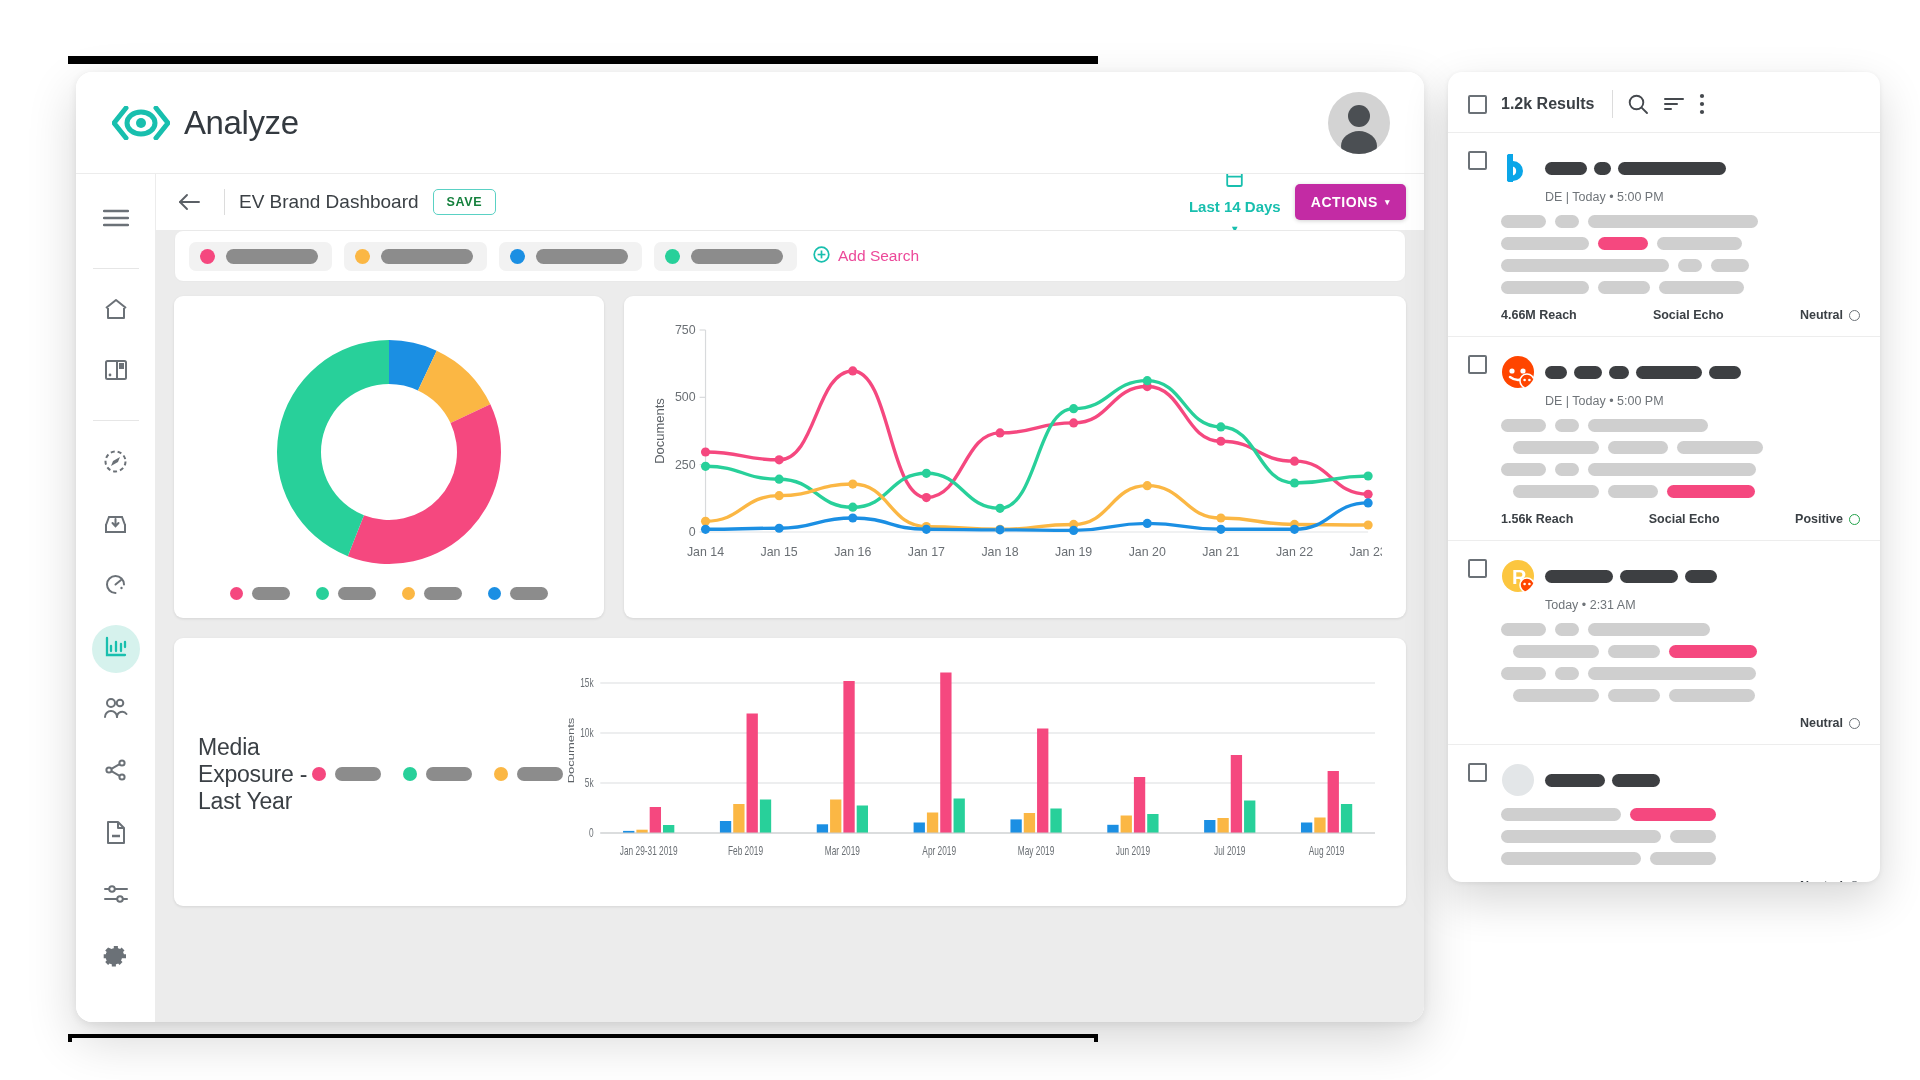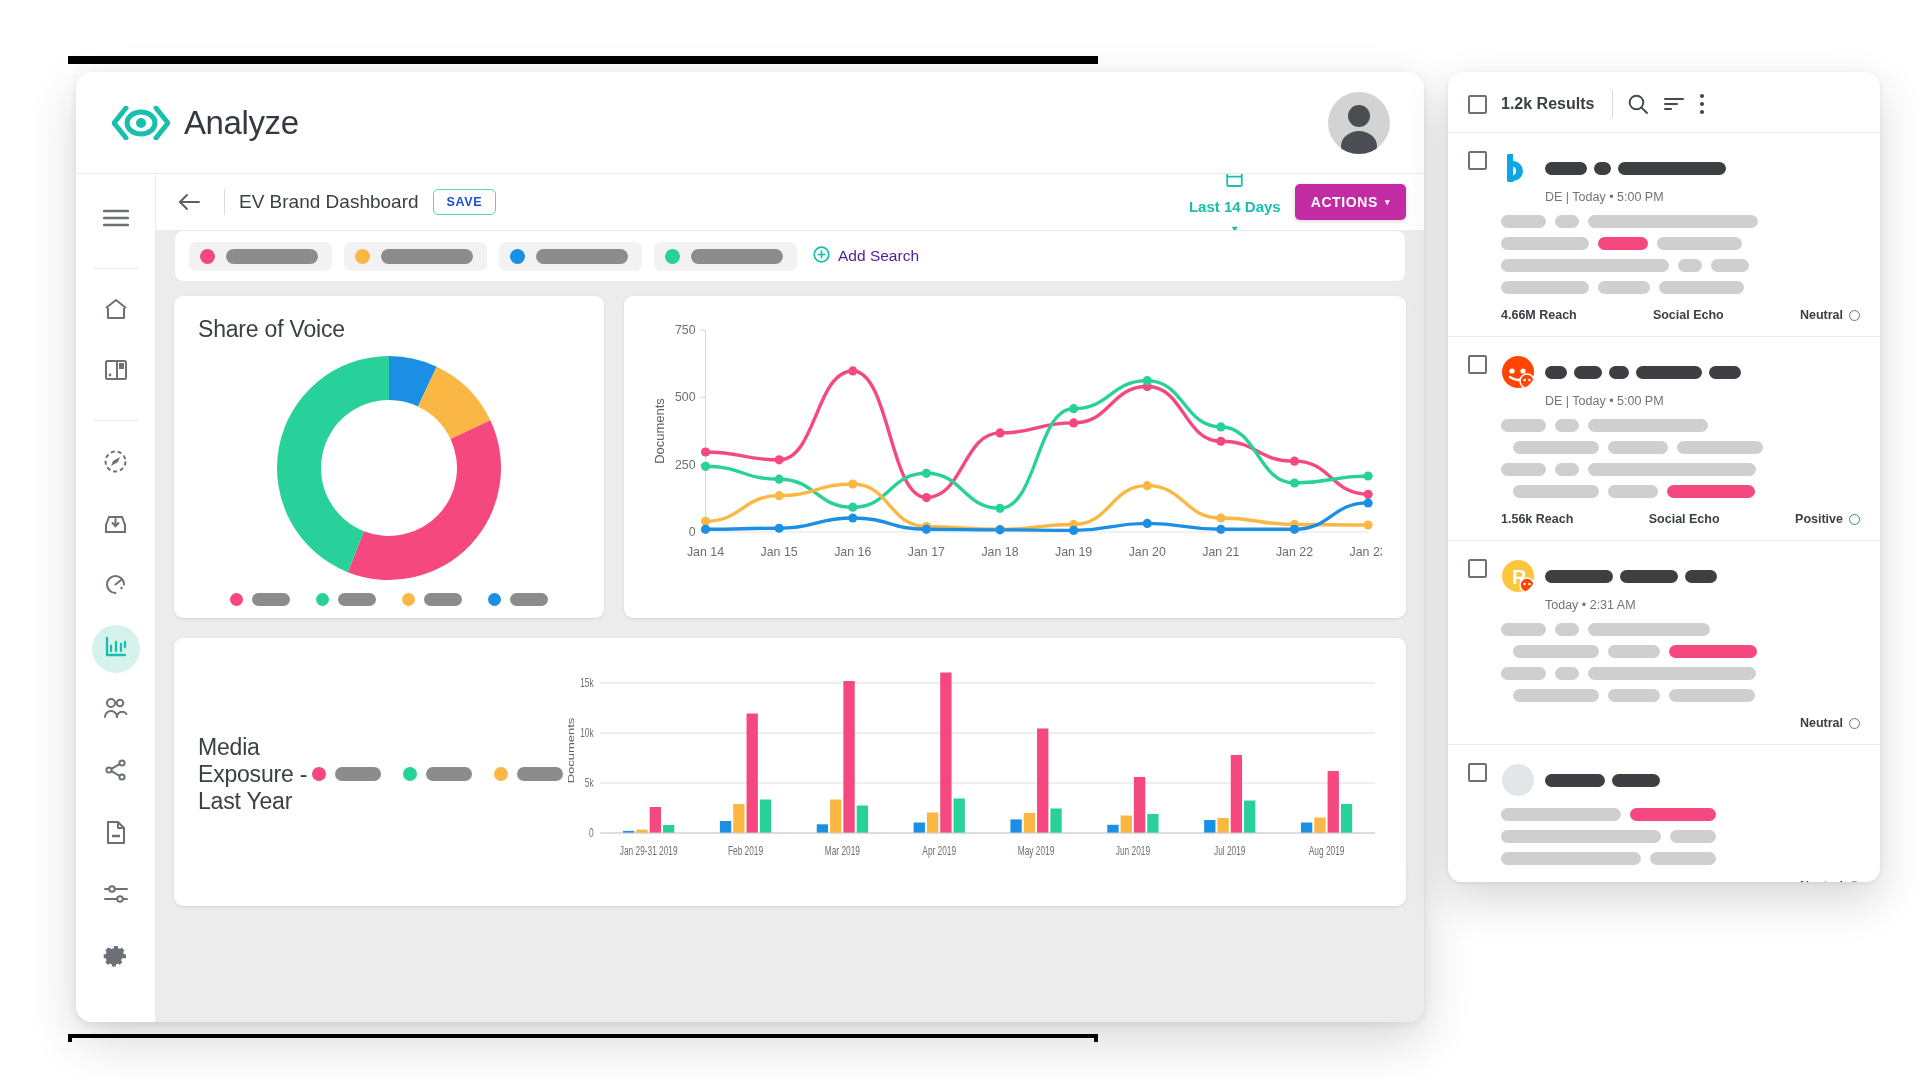--- a/index.html
+++ b/index.html
@@ -69,21 +69,21 @@
 
   
   #dash-header {
     background: #fff; height: 56px; display: flex; align-items: center;
     padding: 0 18px 0 18px; gap: 14px;
   }
   .back-arrow { color: #5b6066; cursor: pointer; display:flex; padding: 0 10px 0 4px; }
   .vdivider { width: 1px; height: 26px; background: #dcdcdc; }
   #dash-title { font-size: 19px; color: #3b4045; font-weight: 400; }
   #save-btn {
-    border: 1.6px solid #5ad1c4; color: #1d4ed8; background: #fff;
+    border: 1.6px solid #5ad1c4; color: #15803d; background: #fff;
     border-radius: 5px; font-size: 12.5px; font-weight: 700; letter-spacing: 0.6px;
     padding: 5px 13px; cursor: pointer;
   }
   #date-picker {
     display: flex; align-items: center; gap: 8px; color: #18bfae;
     font-size: 15px; font-weight: 700; cursor: pointer; flex-direction: column;
   }
   #date-picker .caret { font-size: 10px; }
   #actions-btn {
     background: #c32ba4; color: #fff; border: none; border-radius: 5px;
@@ -102,21 +102,21 @@
     padding: 0 14px;
   }
   .pill {
     display: flex; align-items: center; gap: 11px;
     background: #f2f2f2; border-radius: 7px; padding: 7px 14px 7px 11px;
     cursor: pointer;
   }
   .dot { width: 15px; height: 15px; border-radius: 50%; flex-shrink: 0; }
   .ghost { height: 15px; border-radius: 8px; background: #8c8c8c; }
   #add-search {
-    display: flex; align-items: center; gap: 8px; color: #4c1d95;
+    display: flex; align-items: center; gap: 8px; color: #ec4899;
     font-size: 15.5px; cursor: pointer; margin-left: 4px;
   }
 
   
   #cards { padding: 14px 18px 0 18px; flex: 1; overflow: hidden; }
   .row1 { display: flex; gap: 20px; }
   .card {
     background: #fff; border-radius: 9px; box-shadow: 0 1px 3px rgba(0,0,0,0.10);
     padding: 20px 24px 16px;
   }
@@ -411,23 +411,20 @@
                 </svg>
             </span>
             <span>Add Search</span>
           </span>
         </div>
 
         <div id="cards">
           <div class="row1">
 
             <div class="card" id="card-sov">
-              <div class="card-head">
-                <span class="card-title">Share of Voice</span>
-              </div>
               <div id="sov-donut-wrap">
                 <svg id="sov-donut" width="250" height="250" viewBox="0 0 250 250">
                     <path d="M125,13 A112,112 0 0 1 172.68728065528816,23.659370123805815 L153.95299182642495,63.471760432310674 A68,68 0 0 0 125,57 Z" fill="#1b8fe3"></path>
                     <path d="M172.68728065528816,23.659370123805815 A112,112 0 0 1 226.34062987619419,77.31271934471187 L186.52823956768933,96.04700817357507 A68,68 0 0 0 153.95299182642495,63.471760432310674 Z" fill="#fbb744"></path>
                     <path d="M226.34062987619419,77.31271934471187 A112,112 0 0 1 83.77005009931605,229.13496641948416 L99.96753041744188,188.22480104040108 A68,68 0 0 0 186.52823956768933,96.04700817357507 Z" fill="#f5487f"></path>
                     <path d="M83.77005009931605,229.13496641948416 A112,112 0 0 1 124.99999999999999,13 L124.99999999999999,57 A68,68 0 0 0 99.96753041744188,188.22480104040108 Z" fill="#28d09a"></path>
                   </svg>
               </div>
               <div id="sov-legend">
                   <span class="legend-item">

